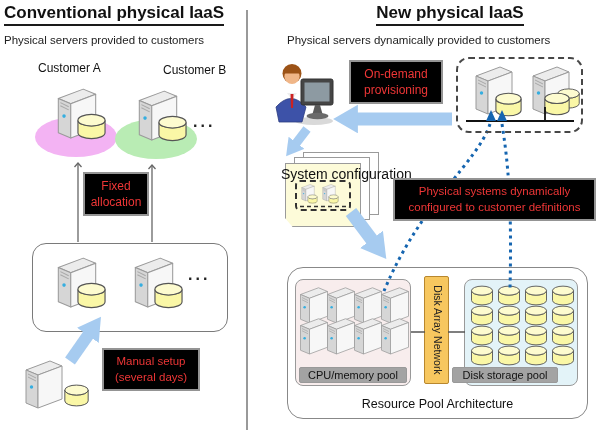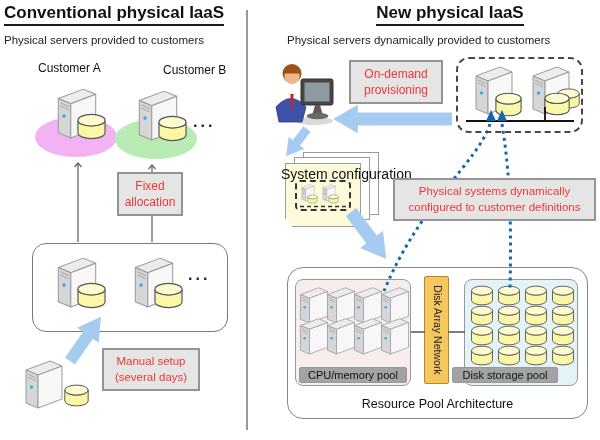--- a/index.html
+++ b/index.html
@@ -4,21 +4,21 @@
 <style>
   html,body{margin:0;padding:0;background:#fff;}
   #canvas{position:relative;width:600px;height:440px;background:#fff;overflow:hidden;
           font-family:"Liberation Sans","DejaVu Sans",sans-serif;color:#111;}
   .abs{position:absolute;}
   .title{font-size:17px;font-weight:600;white-space:nowrap;}
   .title .ul{display:inline-block;border-bottom:2px solid #1a1a1a;padding-bottom:1px;}
   .subtitle{font-size:11.5px;color:#222;white-space:nowrap;}
   .custlabel{font-size:12px;white-space:nowrap;}
   .dots{font-size:16px;font-weight:bold;letter-spacing:3px;color:#222;}
-  .redbox{background:#e5e5e5;border:2px solid #949494;color:#ee3636;text-align:center;
+  .redbox{background:#000000;border:2px solid #949494;color:#ee3636;text-align:center;
           font-size:12px;line-height:1.35;padding:4px 3px;box-sizing:border-box;}
   .ellipse{border-radius:50%;}
   .roundbox{background:#fff;border:1.6px solid #7a7a7a;border-radius:14px;box-sizing:border-box;}
   .dashedbox{border:2.5px dashed #474747;border-radius:13px;box-sizing:border-box;background:transparent;}
   .page{background:#fff;border:1.2px solid #9a9a9a;box-sizing:border-box;}
   .page.front{background:#fdfbd9;clip-path:polygon(0 0,100% 0,100% 100%,10% 100%,0 86%);}
   .minidash{border:2px dashed #333;border-radius:5px;box-sizing:border-box;}
   .poollabel{background:#a3a3a3;border:1px solid #999;border-radius:2px;font-size:11px;
              text-align:center;box-sizing:border-box;white-space:nowrap;}
   .divider{background:#999;}
@@ -276,21 +276,21 @@
 
   <div class="abs divider" style="left:246px;top:10px;width:2px;height:420px;"></div>
 
   <div class="abs title" style="left:4px;top:3px;">
     <span class="ul">Conventional physical IaaS</span>
   </div>
   <div class="abs subtitle" style="left:4px;top:34px;text-align:right;">Physical servers provided to customers</div>
   <div class="abs custlabel" style="left:38px;top:61px;">Customer A</div>
   <div class="abs custlabel" style="left:119px;top:63px;margin-left:44px;">Customer B</div>
   <div class="abs dots" style="left:193px;top:113px;">...</div>
-  <div class="abs redbox" style="left:83px;top:172px;width:66px;margin-left:34px;">Fixed allocation</div>
+  <div class="abs redbox" style="left:83px;top:172px;width:66px;">Fixed allocation</div>
   <div class="abs dots" style="left:188px;top:266px;">...</div>
   <div class="abs redbox" style="left:102px;top:348px;width:98px;font-size:11.5px;">
     <div>Manual setup</div>
     <div>(several days)</div>
   </div>
 
   <div class="abs title" style="left:310px;top:3px;width:280px;text-align:center;">
     <span class="ul">New physical IaaS</span>
   </div>
   <div class="abs subtitle" style="left:287px;top:34px;">Physical servers dynamically provided to customers</div>

